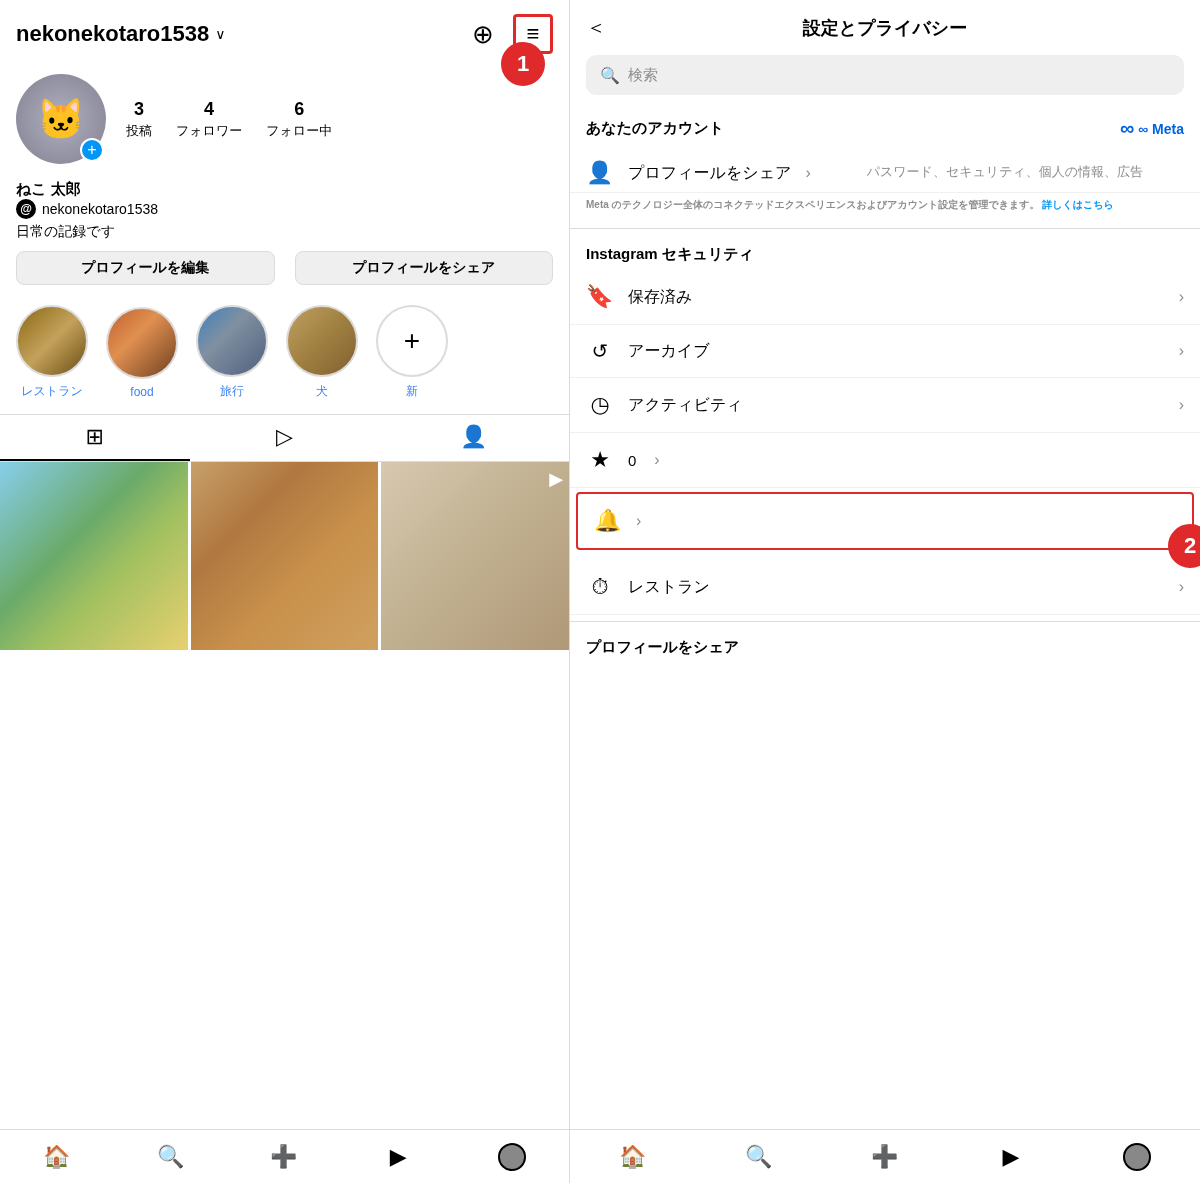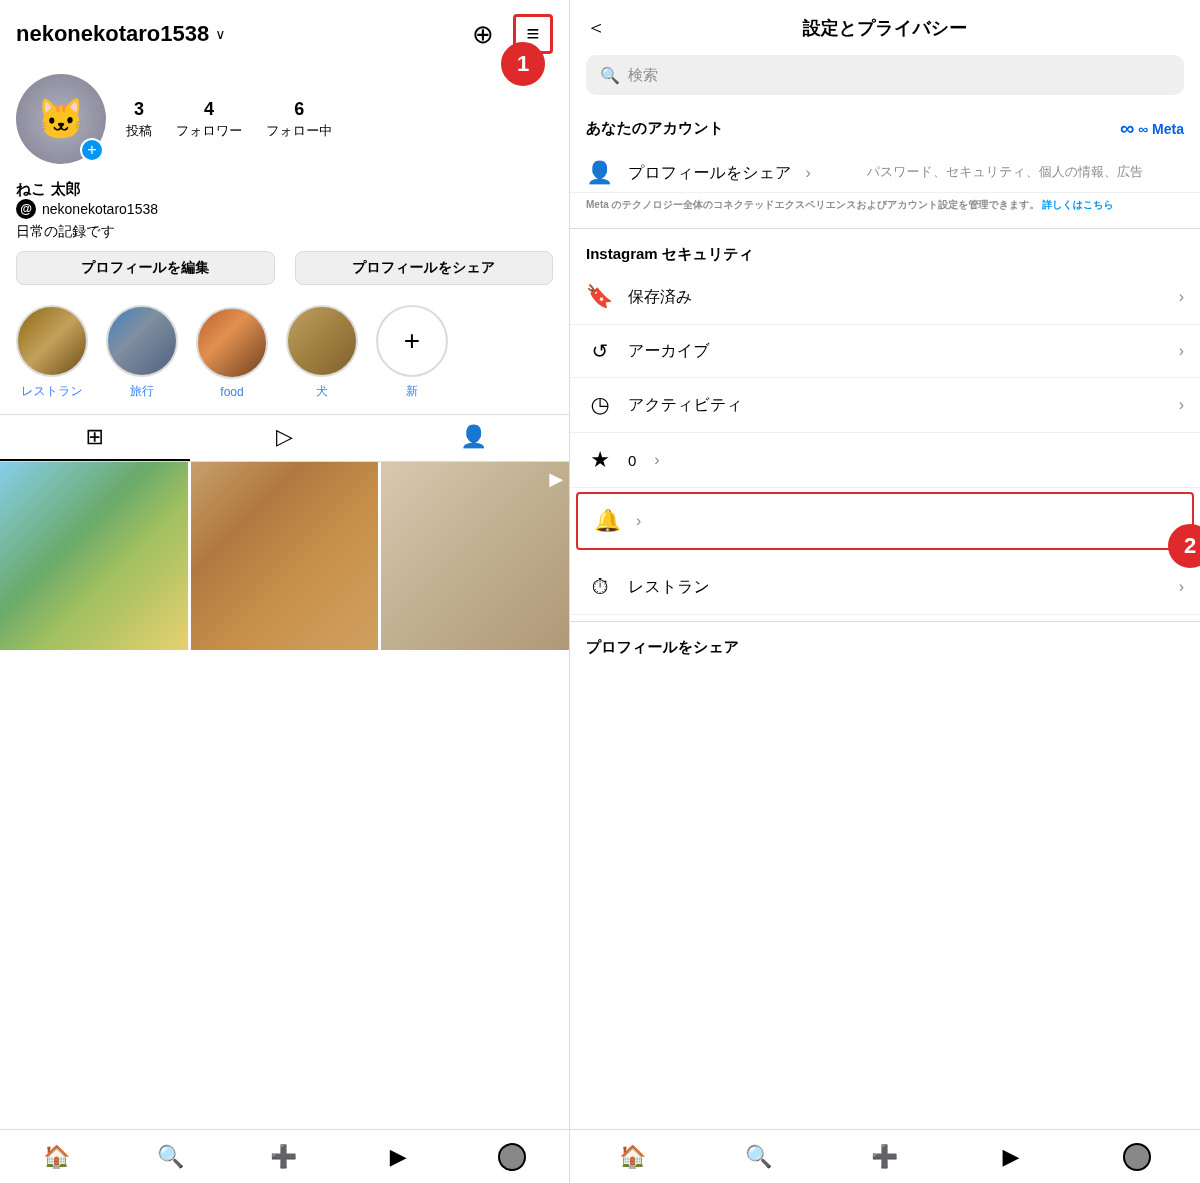--- a/index.html
+++ b/index.html
@@ -528,26 +528,26 @@
     <button class="profile-btn">プロフィールを編集</button>
     <button class="profile-btn">プロフィールをシェア</button>
   </div>
 
   <div class="highlights-row">
     <div class="highlight-item">
       <div class="highlight-circle hl-restaurant"></div>
       <span class="highlight-label">レストラン</span>
     </div>
     <div class="highlight-item">
+      <div class="highlight-circle hl-food"></div>
+      <span class="highlight-label">food</span>
+    </div>
+    <div class="highlight-item">
       <div class="highlight-circle hl-travel"></div>
       <span class="highlight-label">旅行</span>
-    </div>
-    <div class="highlight-item">
-      <div class="highlight-circle hl-food"></div>
-      <span class="highlight-label">food</span>
     </div>
     <div class="highlight-item">
       <div class="highlight-circle hl-dog"></div>
       <span class="highlight-label">犬</span>
     </div>
     <div class="highlight-item">
       <div class="new-highlight">+</div>
       <span class="highlight-label">新</span>
     </div>
   </div>

